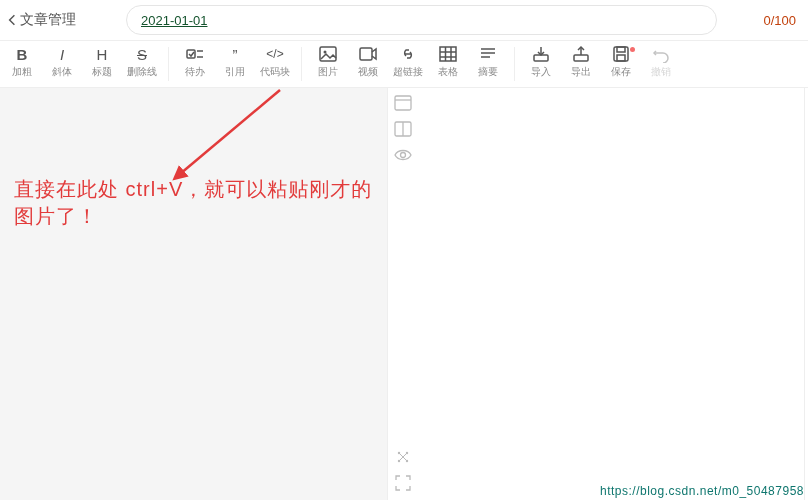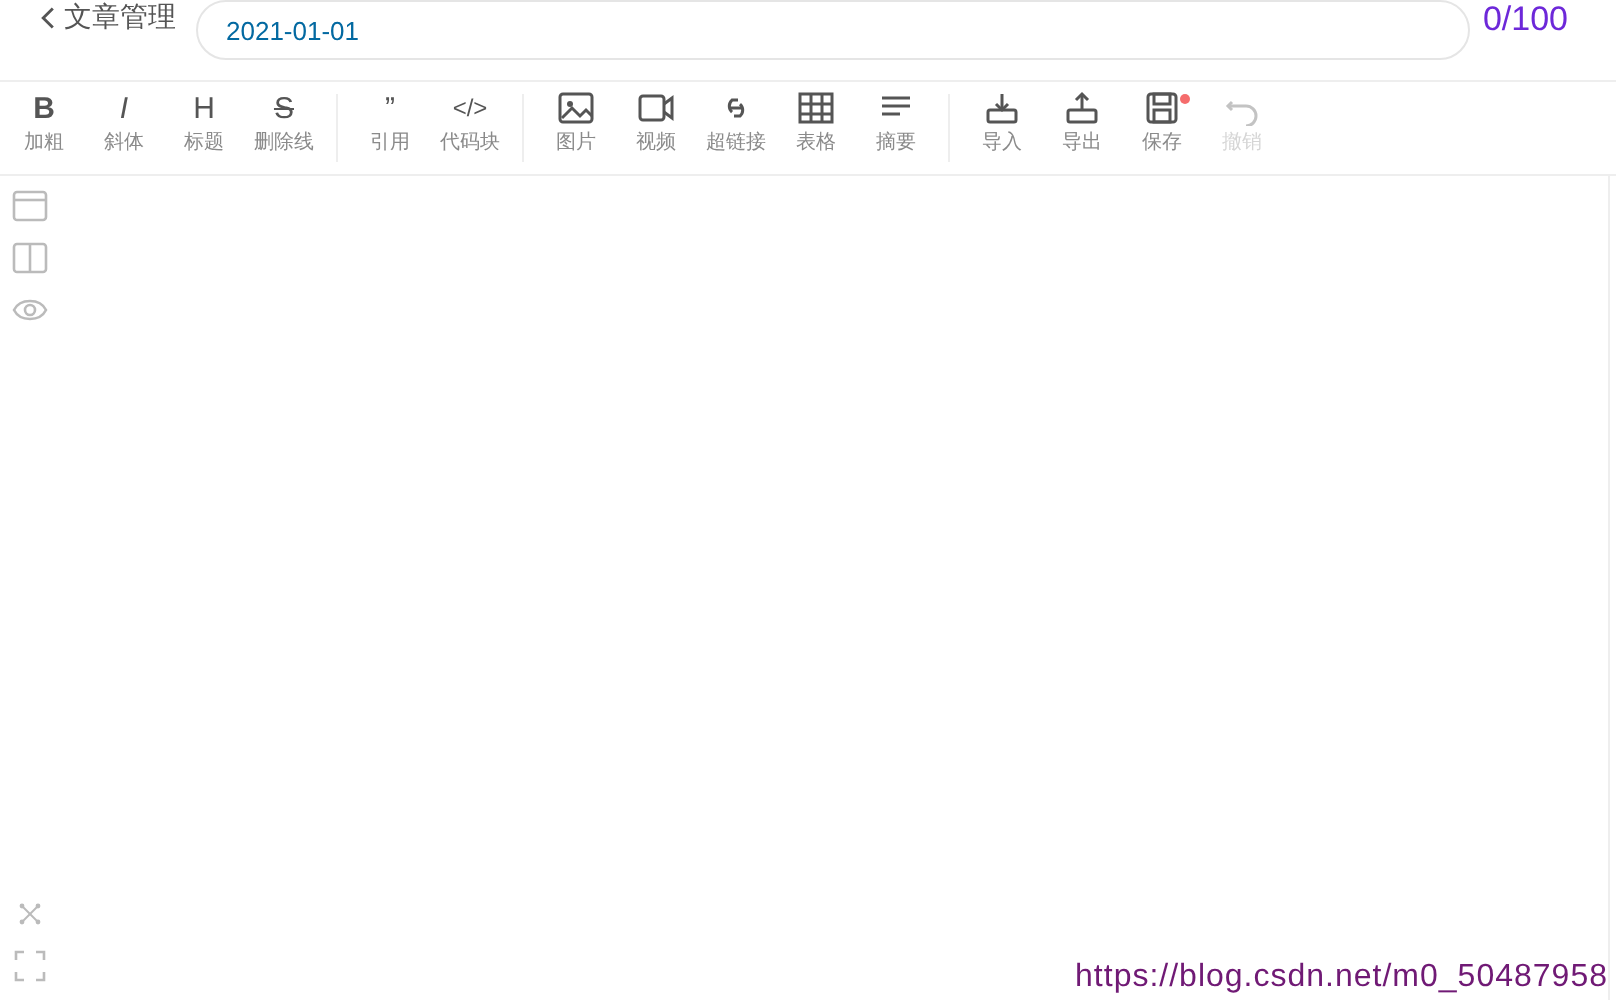--- a/index.html
+++ b/index.html
@@ -1,46 +1,47 @@
 <!DOCTYPE html>
 <html><head>
 <meta charset="utf-8">
 <style>
   * { box-sizing: border-box; margin: 0; padding: 0; }
   html, body { width: 808px; height: 500px; font-family: "Microsoft YaHei", Arial, sans-serif; background: #fff; color: #333; overflow: hidden; }
   
-  .topbar { display: flex; align-items: flex-start; height: 40px; padding: 0 18px; }
+  .topbar { display: flex; align-items: center; height: 40px; padding: 0 6px; gap: 40px; }
   .back { display: flex; align-items: center; color: #555; font-size: 14px; cursor: pointer; padding: 0 2px; }
   .back svg { width: 8px; height: 14px; margin-right: 4px; stroke: #777; }
   .title-input {
     flex: 1; height: 30px; margin-left: 8px; border: 1px solid #e5e5e5; border-radius: 24px;
-    padding: 0 14px; font-size: 13px; color: #0369a1; display: flex; align-items: center;
+    padding: 0 14px; font-size: 13px; color: #14532d; display: flex; align-items: center;
     background: #fff;
+    text-decoration: underline;
   }
-  .counter { font-size: 17px; color: #6d28d9; padding: 0 6px 0 6px; }
+  .counter { font-size: 13px; color: #c2410c; padding: 0 6px 0 6px; }
   
   .toolbar { display: flex; align-items: flex-start; height: 48px; border-top: 1px solid #eee; border-bottom: 1px solid #eee; padding: 4px 2px 0 2px; }
   .tool { display: flex; flex-direction: column; align-items: center; justify-content: flex-start; width: 40px; height: 44px; cursor: pointer; color: #555; position: relative; }
   .tool .ico { width: 18px; height: 18px; display: flex; align-items: center; justify-content: center; font-size: 15px; color: #555; }
   .tool .lbl { font-size: 10px; color: #8a8a8a; margin-top: 4px; line-height: 1; white-space: nowrap; }
   .sep { width: 1px; height: 34px; background: #eee; margin: 2px 6px 0 6px; }
   .dot { position: absolute; top: 2px; right: 6px; width: 5px; height: 5px; background: #f56c6c; border-radius: 50%; }
   
   .body { display: flex; height: calc(500px - 40px - 48px); position: relative; }
   .editor { width: 388px; background: #f5f5f5; position: relative; border-right: 1px solid #eee; }
   .preview { flex: 1; background: #fff; position: relative; }
   .side-icons { position: absolute; top: 6px; left: 6px; display: flex; flex-direction: column; gap: 8px; }
   .side-icons .sico { width: 18px; height: 18px; display: flex; align-items: center; justify-content: center; color: #bbb; cursor: pointer; }
   .side-icons.bottom { top: auto; bottom: 8px; }
   .hint {
     position: absolute; left: 14px; top: 88px; color: #e23b3b; font-size: 20px; letter-spacing: 1px;
     pointer-events: none;
   }
   .arrow { position: absolute; left: 170px; top: 0px; width: 120px; height: 110px; pointer-events: none; }
-  .watermark { position: absolute; right: 4px; bottom: 2px; font-size: 16px; color: #701a75; letter-spacing: 0.5px; }
+  .watermark { position: absolute; right: 4px; bottom: 2px; font-size: 12px; color: #0f766e; letter-spacing: 0.5px; }
   .right-col { position: absolute; right: 0; top: 0; width: 4px; height: 100%; border-left: 1px solid #eee; }
 </style>
 </head>
 <body>
 
 <svg width="0" height="0" style="position:absolute">
   <defs>
     <g id="i-ul">
         <line x1="6" y1="4" x2="16" y2="4" stroke="currentColor" stroke-width="1.5"></line>
         <line x1="6" y1="9" x2="16" y2="9" stroke="currentColor" stroke-width="1.5"></line>
@@ -162,20 +163,28 @@
     <div class="tool">
       <div class="ico">H</div>
       <div class="lbl">标题</div>
     </div>
     <div class="tool">
       <div class="ico" style="text-decoration: line-through;">S</div>
       <div class="lbl">删除线</div>
     </div>
     <div class="sep"></div>
     <div class="tool">
+      <div class="ico">
+        <svg width="18" height="18" viewBox="0 0 18 18">
+          <use href="#i-todo"></use>
+        </svg>
+      </div>
+      <div class="lbl">待办</div>
+    </div>
+    <div class="tool">
       <div class="ico">”</div>
       <div class="lbl">引用</div>
     </div>
     <div class="tool">
       <div class="ico" style="font-size: 12px;">&lt;/&gt;</div>
       <div class="lbl">代码块</div>
     </div>
     <div class="sep"></div>
     <div class="tool">
       <div class="ico">
@@ -247,20 +256,31 @@
       <div class="ico">
         <svg width="18" height="18" viewBox="0 0 18 18">
           <use href="#i-undo"></use>
         </svg>
       </div>
       <div class="lbl">撤销</div>
     </div>
   </div>
 
 <div class="body">
+  <div class="editor">
+    <svg class="arrow" viewBox="0 0 120 110">
+      <defs>
+          <marker id="ah" markerWidth="10" markerHeight="10" refX="2" refY="3" orient="auto">
+            <path d="M0 0 L6 3 L0 6 Z" fill="#e23b3b"></path>
+          </marker>
+        </defs>
+      <line x1="110" y1="2" x2="10" y2="86" stroke="#e23b3b" stroke-width="2.5" marker-end="url(#ah)"></line>
+    </svg>
+    <div class="hint">直接在此处 ctrl+V，就可以粘贴刚才的图片了！</div>
+  </div>
   <div class="preview">
     <div class="side-icons" id="side-top">
         <div class="sico">
           <svg width="18" height="18" viewBox="0 0 18 18">
             <use href="#i-panel"></use>
           </svg>
         </div>
         <div class="sico">
           <svg width="18" height="18" viewBox="0 0 18 18">
             <use href="#i-split"></use>

